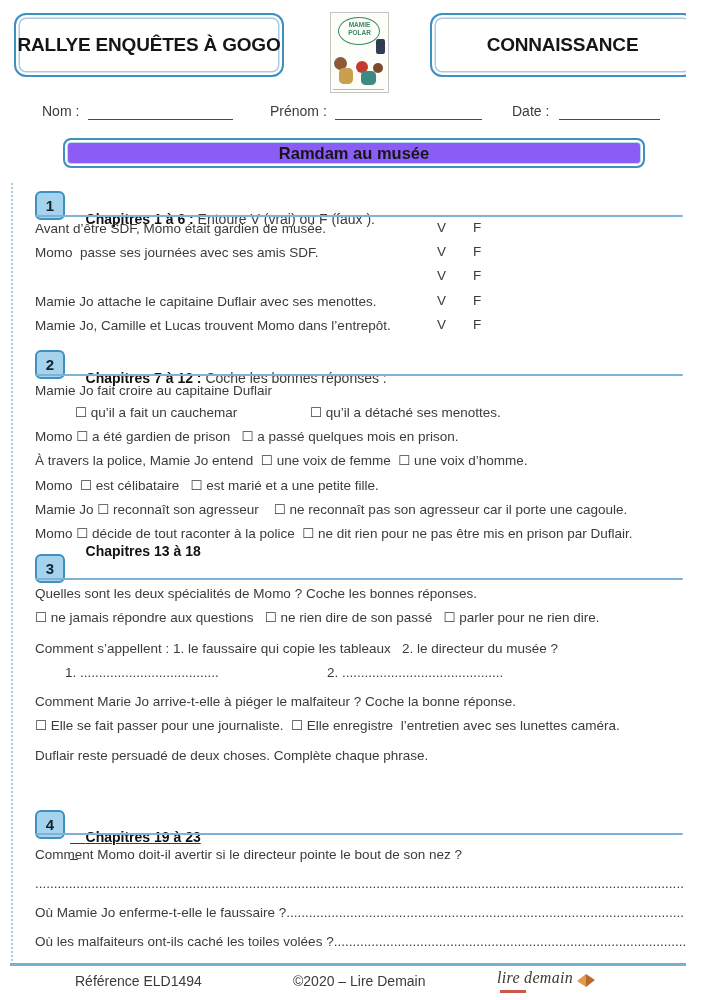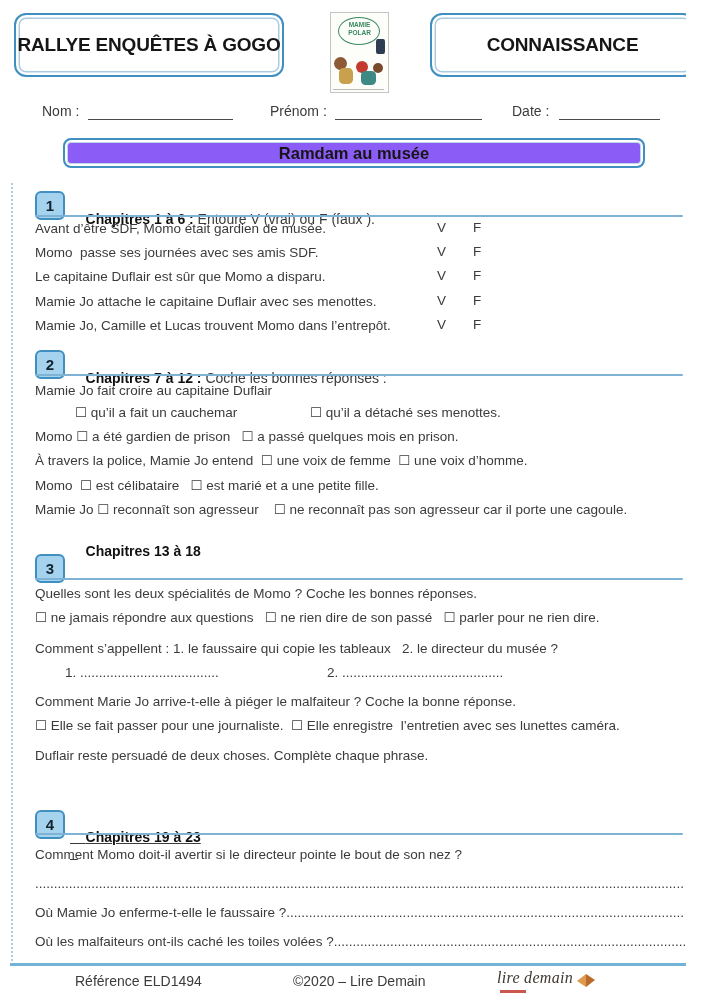--- a/index.html
+++ b/index.html
@@ -100,21 +100,20 @@
   <div class="sec-line" style="top:215px;"></div>
 
   <div class="abs txt" style="left:35px;top:220px;">Avant d’être SDF, Momo était gardien de musée.</div>
   <span class="vf" style="left:437px;top:220px;">V</span>
   <span class="vf" style="left:473px;top:220px;">F</span>
 
   <div class="abs txt" style="left:35px;top:244px;">Momo  passe ses journées avec ses amis SDF.</div>
   <span class="vf" style="left:437px;top:244px;">V</span>
   <span class="vf" style="left:473px;top:244px;">F</span>
 
-  <div class="abs txt" style="left:35px;top:268px;">Le capitaine Duflair est sûr que Momo a disparu.</div>
   <span class="vf" style="left:437px;top:268px;">V</span>
   <span class="vf" style="left:473px;top:268px;">F</span>
 
   <div class="abs txt" style="left:35px;top:293px;">Mamie Jo attache le capitaine Duflair avec ses menottes.</div>
   <span class="vf" style="left:437px;top:293px;">V</span>
   <span class="vf" style="left:473px;top:293px;">F</span>
 
   <div class="abs txt" style="left:35px;top:317px;">Mamie Jo, Camille et Lucas trouvent Momo dans l’entrepôt.</div>
   <span class="vf" style="left:437px;top:317px;">V</span>
   <span class="vf" style="left:473px;top:317px;">F</span>
@@ -127,20 +126,21 @@
   </div>
   <div class="sec-line" style="top:374px;"></div>
 
   <div class="abs txt" style="left:35px;top:382px;">Mamie Jo fait croire au capitaine Duflair</div>
   <div class="abs txt" style="left:75px;top:404px;">☐ qu’il a fait un cauchemar</div>
   <div class="abs txt" style="left:310px;top:404px;">☐ qu’il a détaché ses menottes.</div>
   <div class="abs txt" style="left:35px;top:428px;">Momo ☐ a été gardien de prison   ☐ a passé quelques mois en prison.</div>
   <div class="abs txt" style="left:35px;top:452px;">À travers la police, Mamie Jo entend  ☐ une voix de femme  ☐ une voix d’homme.</div>
   <div class="abs txt" style="left:35px;top:477px;">Momo  ☐ est célibataire   ☐ est marié et a une petite fille.</div>
   <div class="abs txt" style="left:35px;top:501px;">Mamie Jo ☐ reconnaît son agresseur    ☐ ne reconnaît pas son agresseur car il porte une cagoule.</div>
+  <div class="abs txt" style="left:35px;top:525px;">Momo ☐ décide de tout raconter à la police  ☐ ne dit rien pour ne pas être mis en prison par Duflair.</div>
 
   <div class="badge" style="left:35px;top:554px;">
     <span>3</span>
   </div>
   <div class="sec-title" style="left:70px;top:527px;">
     <b>Chapitres 13 à 18</b><span></span>
   </div>
   <div class="sec-line" style="top:578px;"></div>
 
   <div class="abs txt" style="left:35px;top:585px;">Quelles sont les deux spécialités de Momo ? Coche les bonnes réponses.</div>

